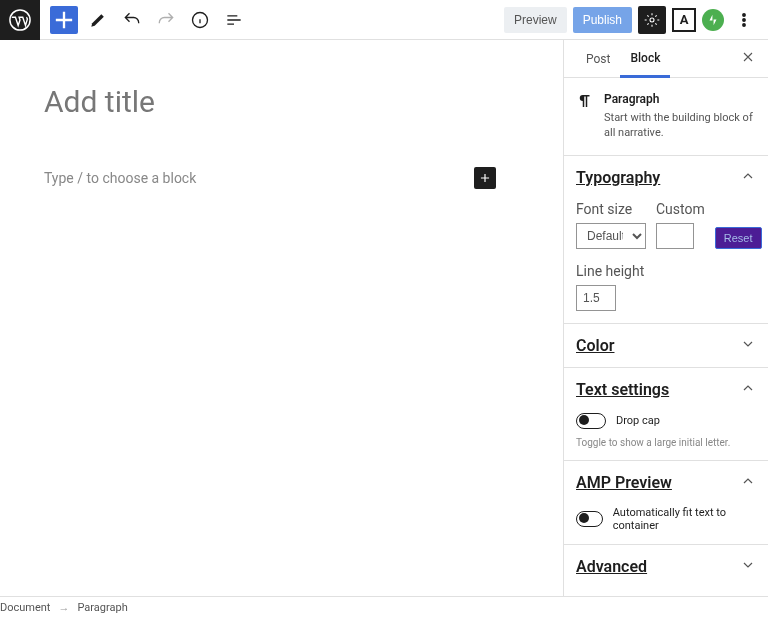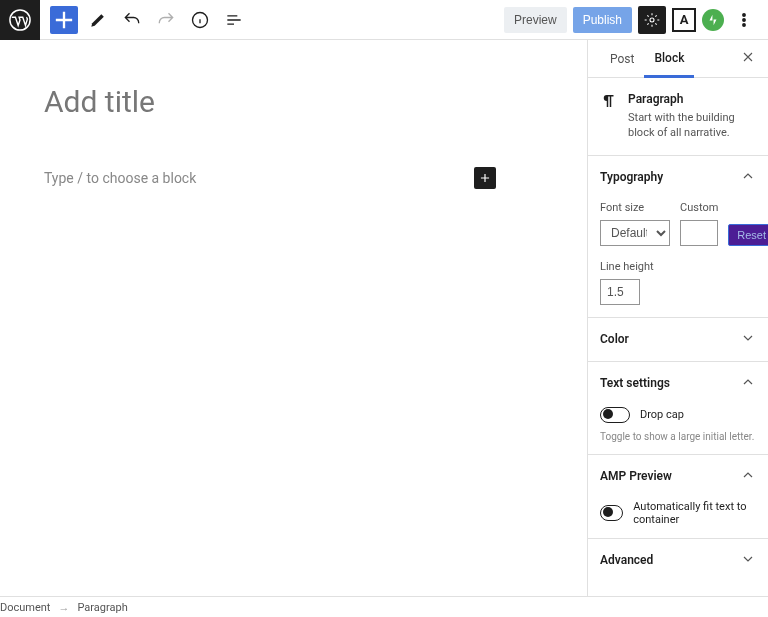--- a/index.html
+++ b/index.html
@@ -21,36 +21,36 @@
   .sq-outline { width: 24px; height: 24px; border: 2px solid #1e1e1e; display: flex; align-items: center; justify-content: center; font-weight: 700; font-size: 13px; cursor: pointer; }
   .jetpack { width: 22px; height: 22px; border-radius: 50%; background: #4caf50; display: flex; align-items: center; justify-content: center; cursor: pointer; }
   .jetpack svg { fill: #fff; }
   .main { display: flex; height: 556px; }
   .editor { flex: 1; padding: 44px 44px 0 44px; position: relative; }
   .title-ph { font-size: 30px; color: #777; font-weight: 400; margin-bottom: 48px; }
   .body-row { display: flex; align-items: center; justify-content: space-between; width: 452px; }
   .body-ph { font-size: 14px; color: #888; }
   .add-block { width: 22px; height: 22px; background: #1e1e1e; display: flex; align-items: center; justify-content: center; border-radius: 2px; cursor: pointer; }
   .add-block svg { stroke: #fff; stroke-width: 2; }
-  .sidebar { width: 181px; border-left: 1px solid #e0e0e0; display: flex; flex-direction: column; overflow-y: auto; }
+  .sidebar { width: 205px; border-left: 1px solid #e0e0e0; display: flex; flex-direction: column; overflow-y: auto; }
   .tabs { display: flex; align-items: center; border-bottom: 1px solid #e0e0e0; height: 38px; padding: 0 12px; position: relative; }
   .tab { font-size: 12px; color: #555; padding: 0 10px; height: 100%; display: flex; align-items: center; cursor: pointer; }
   .tab.active { color: #1e1e1e; font-weight: 500; border-bottom: 3px solid #3a6bd8; margin-bottom: -1px; }
   .tabs .close { margin-left: auto; cursor: pointer; }
   .panel-head { display: flex; gap: 10px; padding: 14px 12px; border-bottom: 1px solid #e0e0e0; }
   .panel-head svg { width: 18px; height: 18px; flex-shrink: 0; }
   .panel-head .name { font-size: 12px; font-weight: 600; margin-bottom: 4px; }
   .panel-head .desc { font-size: 11px; color: #555; line-height: 1.4; }
   .section { border-bottom: 1px solid #e0e0e0; padding: 12px; }
   .section-hd { display: flex; justify-content: space-between; align-items: center; cursor: pointer; }
-  .section-hd .ttl { font-size: 12px; font-weight: 600; }
+  .section-hd .ttl { font-size: 16px; font-weight: 600; text-decoration: underline; }
   .chev svg { width: 16px; height: 16px; stroke: #555; fill: none; stroke-width: 1.8; }
   .sec-body { padding-top: 14px; }
   .field-row { display: flex; gap: 10px; align-items: flex-end; }
-  .lbl { font-size: 11px; color: #555; margin-bottom: 6px; display: block; }
+  .lbl { font-size: 14px; color: #555; margin-bottom: 6px; display: block; }
   select, input[type=number], input.numlike { border: 1px solid #949494; font-size: 12px; padding: 4px 6px; background: #fff; }
   select { width: 70px; height: 26px; color: #555; }
   .custom-inp { width: 38px; height: 26px; }
   .reset-btn { border: 1px solid #3a6bd8; color: #a5bce8; background: #4c1d95; font-size: 11px; padding: 4px 8px; border-radius: 2px; cursor: pointer; }
   .lh-inp { width: 40px; height: 26px; color: #555; }
   .toggle-row { display: flex; align-items: center; gap: 10px; }
   .toggle { width: 30px; height: 16px; border: 1.5px solid #1e1e1e; border-radius: 10px; position: relative; cursor: pointer; }
   .toggle::after { content: ""; width: 10px; height: 10px; background: #1e1e1e; border-radius: 50%; position: absolute; top: 1.5px; left: 2px; }
   .toggle-lbl { font-size: 11px; }
   .hint { font-size: 10px; color: #888; margin-top: 8px; }

